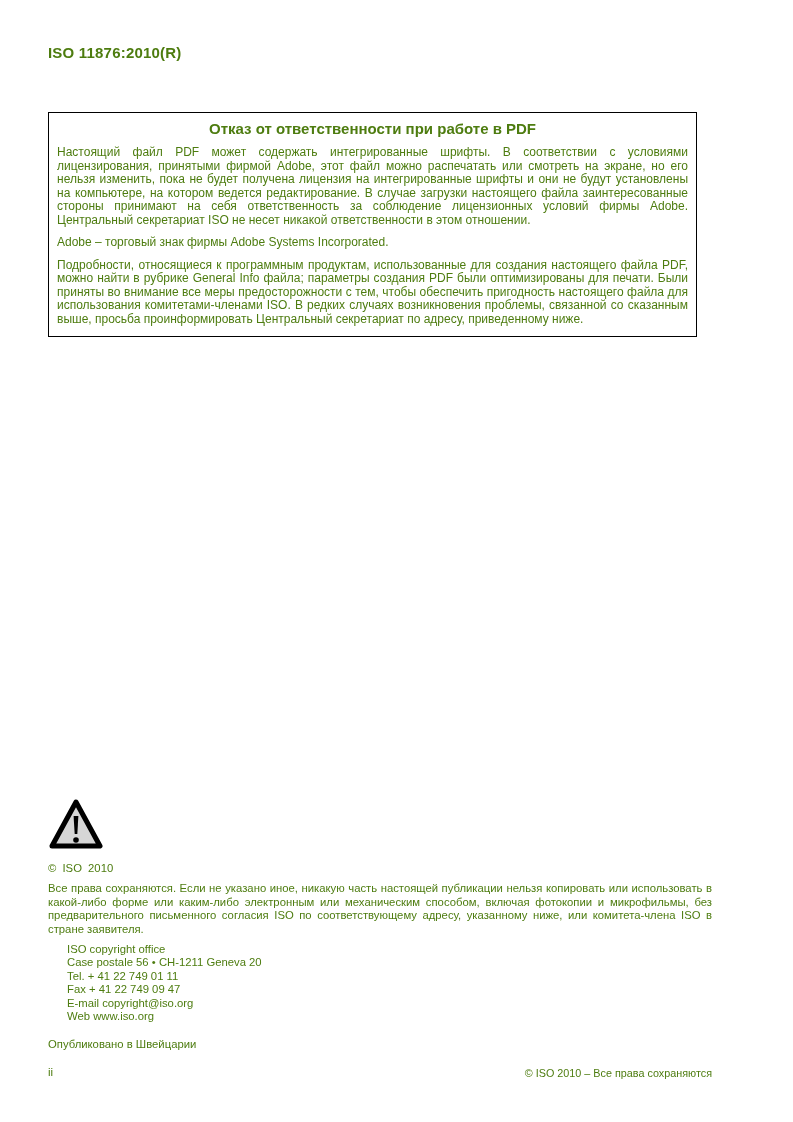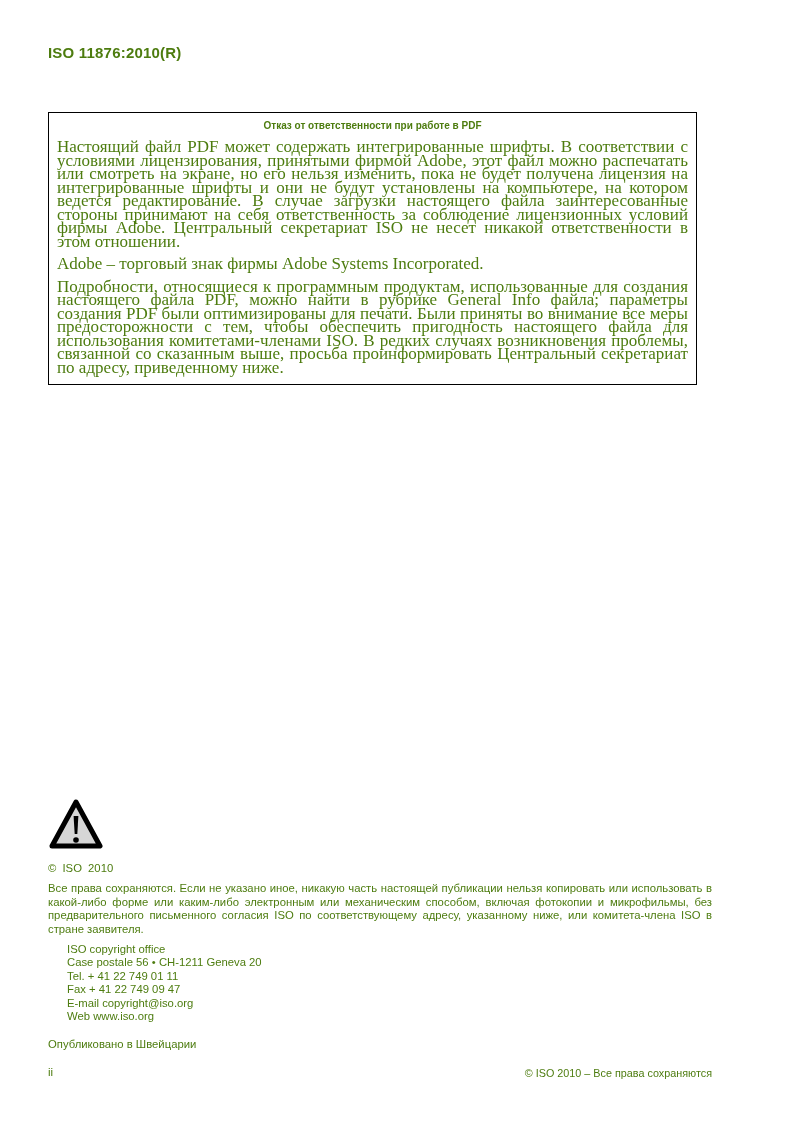--- a/index.html
+++ b/index.html
@@ -29,30 +29,29 @@
     left: 48px;
     top: 112px;
     width: 649px;
     min-height: 189px;
     border: 1px solid #000000;
     box-sizing: border-box;
     padding: 7px 8px 10px 8px;
   }
   .disclaimer-title {
     text-align: center;
-    font-size: 10px;
+    font-size: 15px;
     font-weight: bold;
     margin: 0 0 9px 0;
   }
   .disclaimer-para {
-    font-size: 17px;
+    font-size: 12px;
     line-height: 13.5px;
     text-align: justify;
     margin: 0 0 9px 0;
-    font-family: Liberation Serif, serif;
   }
   .disclaimer-para:last-child { margin-bottom: 0; }
 
   .copyright-section {
     position: absolute;
     left: 48px;
     top: 798px;
     width: 664px;
   }
   .copyright-header {

